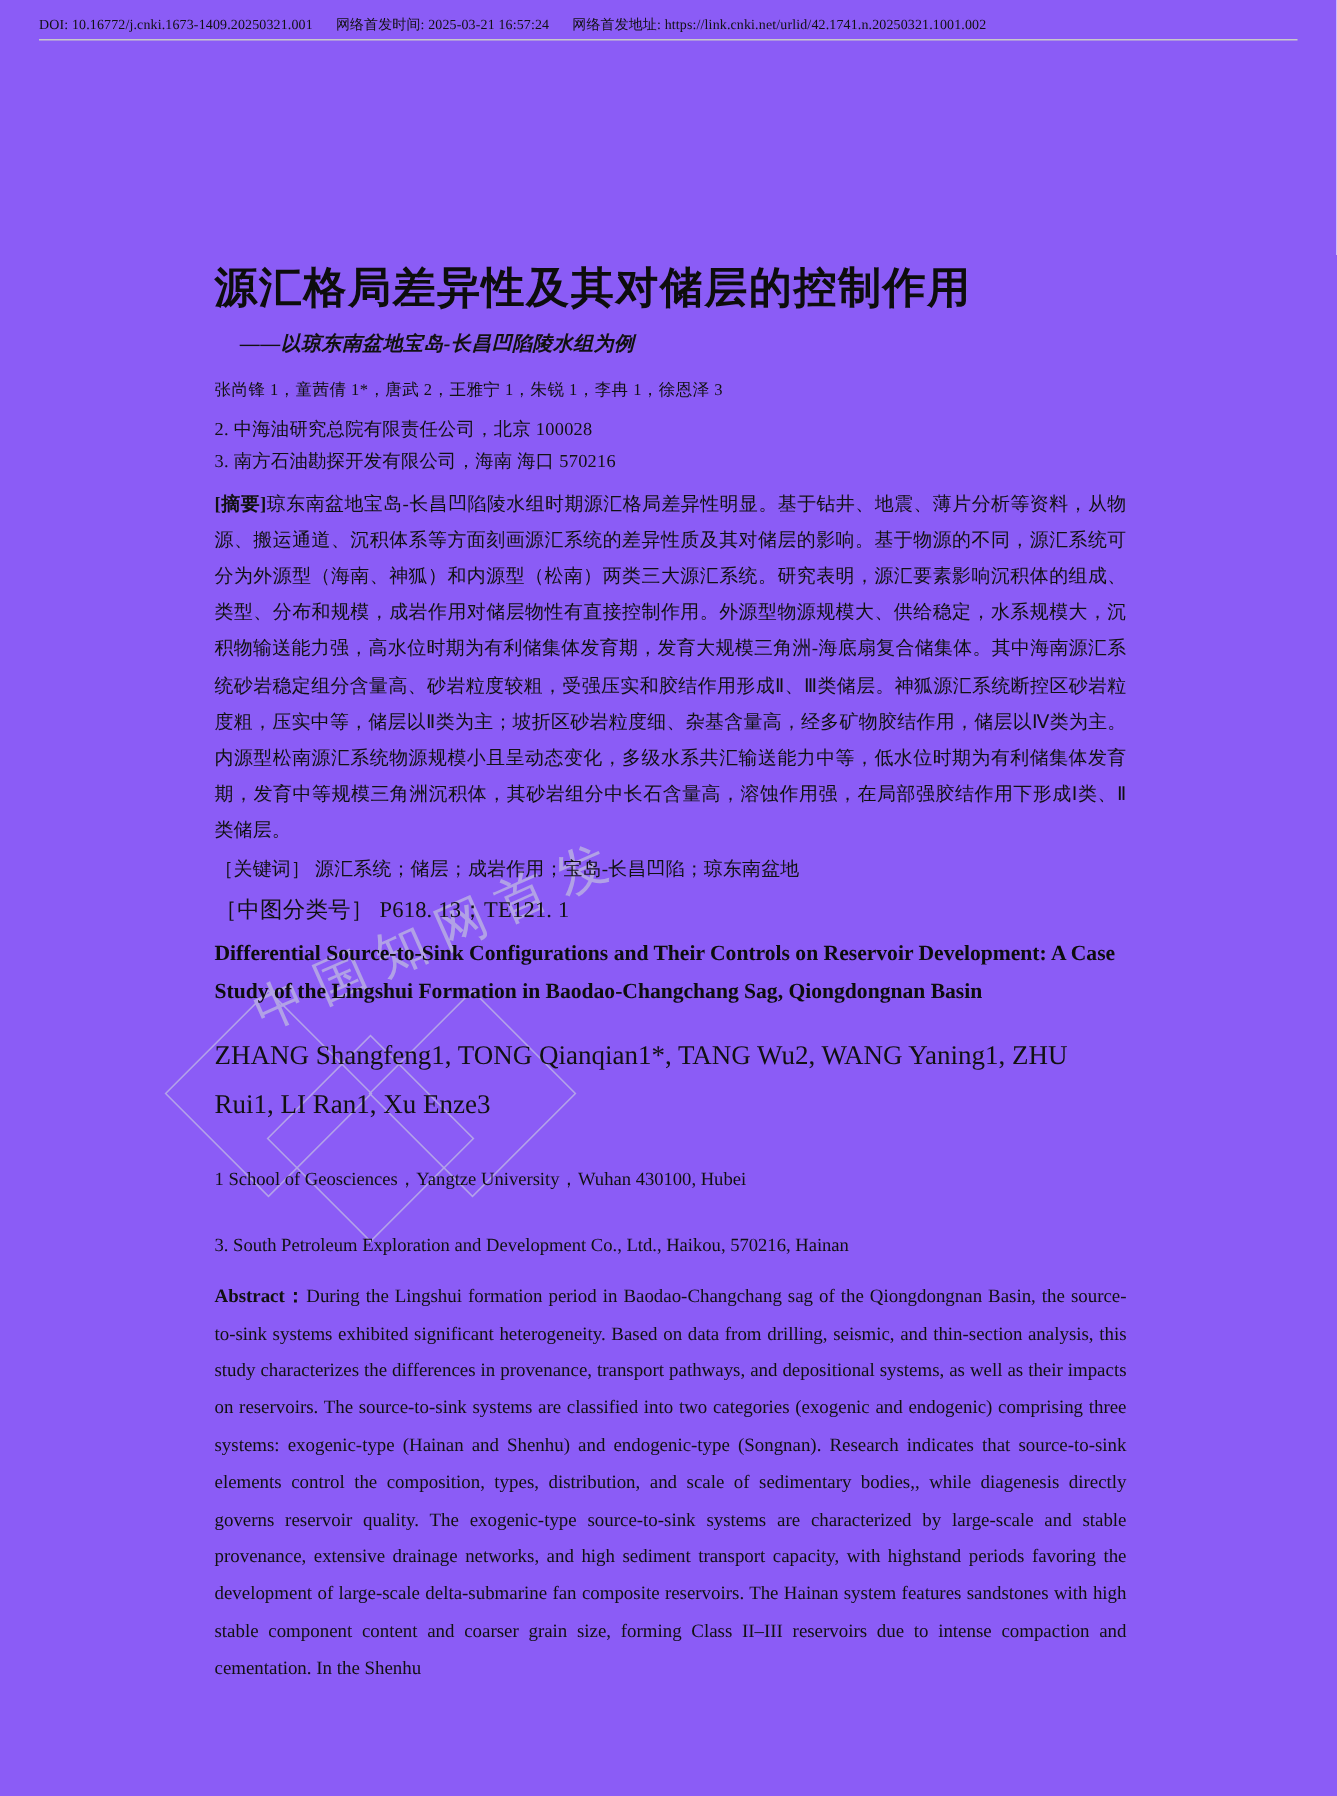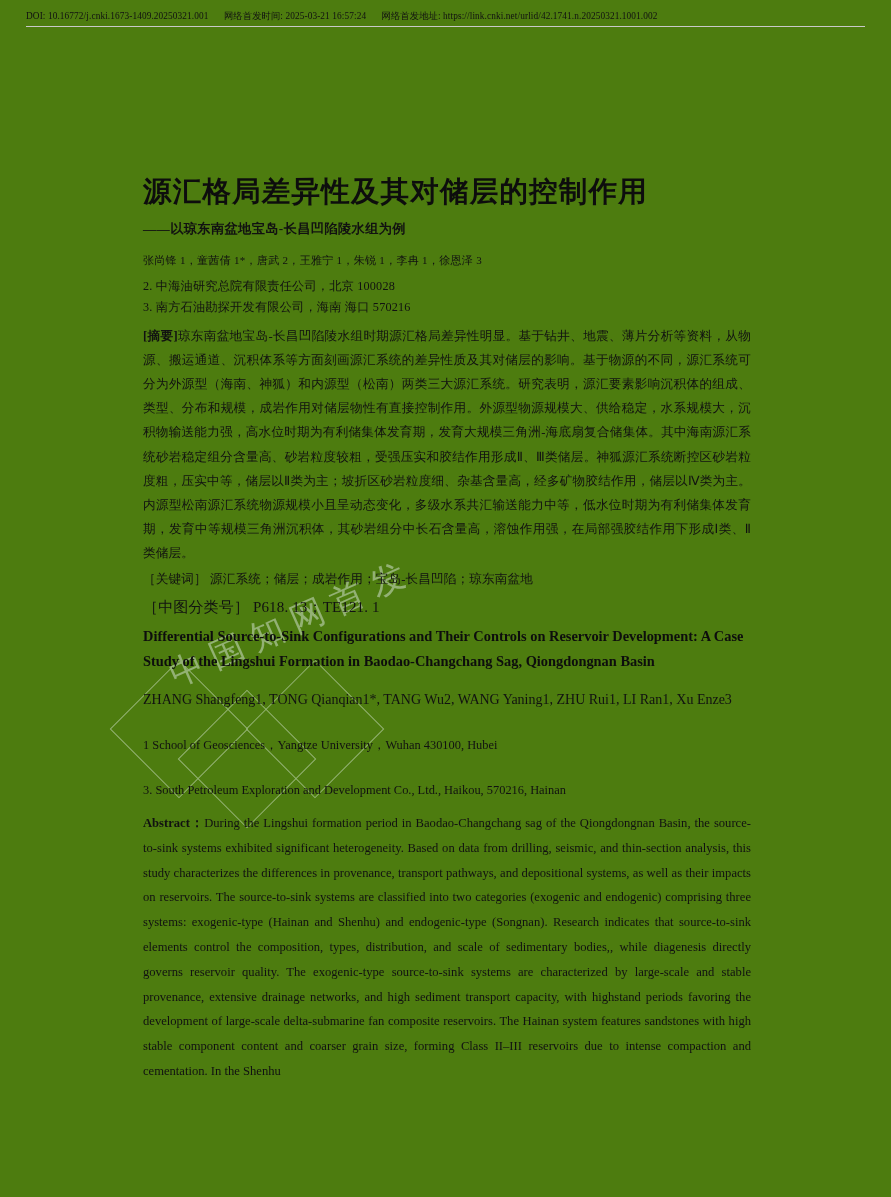--- a/index.html
+++ b/index.html
@@ -12,21 +12,21 @@
     height: 1197px;
     position: relative;
     font-family: "Liberation Serif", serif;
     color: #111111;
     overflow: hidden;
   }
 
   .page {
     position: absolute;
     inset: 0;
-    background: #4d7c0f;
+    background: #8b5cf6;
   }
 
   
   .meta-bar {
     position: absolute;
     top: 10px;
     left: 26px;
     right: 26px;
     font-size: 9.3px;
     font-family: "Liberation Serif", serif;
@@ -61,22 +61,23 @@
     letter-spacing: 1.2px;
     color: #0d0d0d;
     text-align: left;
     line-height: 1.25;
     margin: 0 0 8px 0;
   }
   .subtitle-cn {
     font-size: 13.2px;
     font-weight: 700;
     letter-spacing: 0.4px;
-    margin: 0 0 14px 0;
+    margin: 0 0 14px 17px;
     color: #111;
+    font-style: italic;
   }
 
   .authors {
     font-size: 11px;
     line-height: 1.5;
     margin-bottom: 9px;
     letter-spacing: 0.3px;
   }
 
   .affil {
@@ -113,21 +114,21 @@
 
   .title-en {
     font-size: 14.4px;
     font-weight: 700;
     line-height: 1.78;
     margin-top: 2px;
     color: #0d0d0d;
   }
 
   .authors-en {
-    font-size: 14px;
+    font-size: 18px;
     line-height: 1.85;
     margin-top: 12px;
   }
 
   .affil-en {
     font-size: 12.4px;
     line-height: 1.9;
     margin-top: 21px;
   }
 

